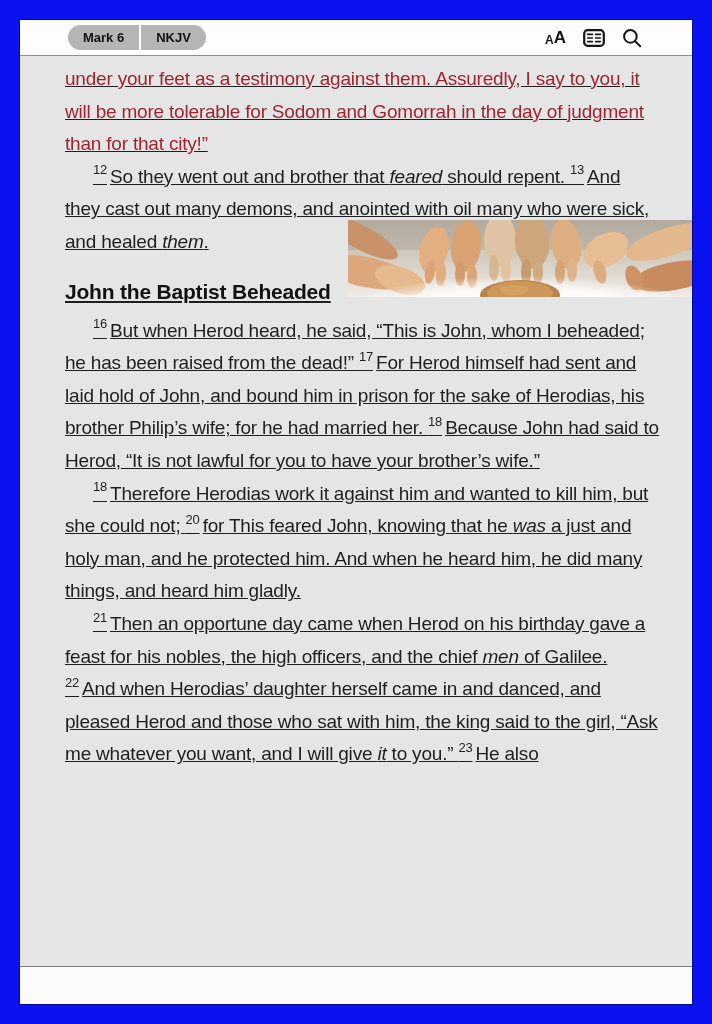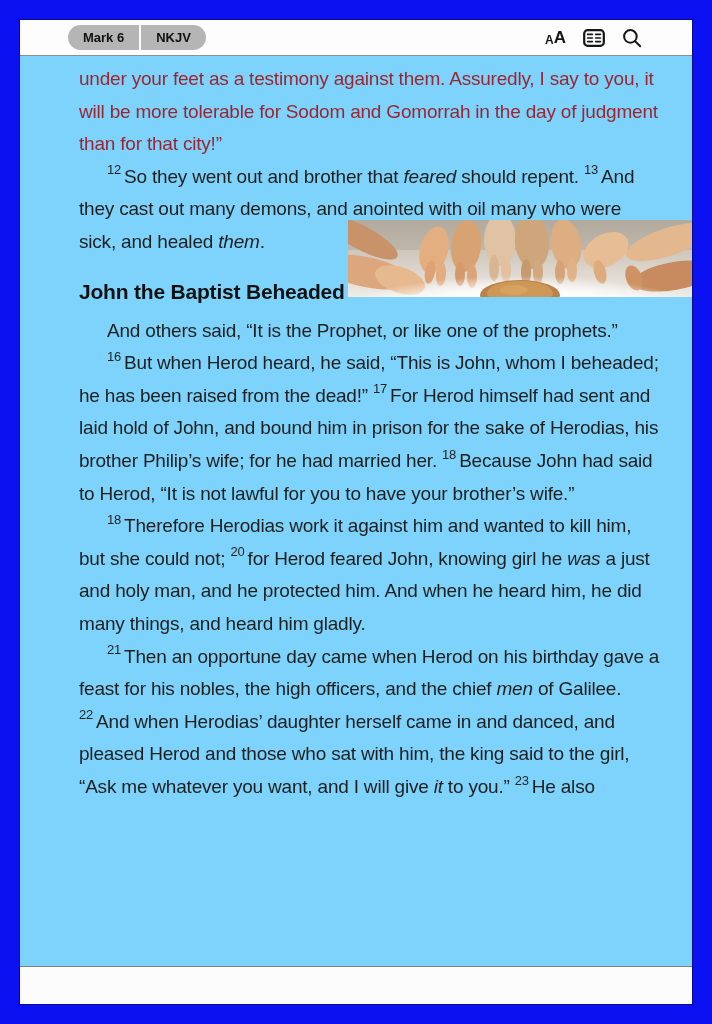--- a/index.html
+++ b/index.html
@@ -1,42 +1,42 @@
 <!DOCTYPE html>
 <html><head>
 <meta charset="utf-8">
 <style>
   * { margin:0; padding:0; box-sizing:border-box; }
   html,body { width:712px; height:1024px; }
   body { font-family:"Liberation Sans", sans-serif; }
 
   .frame { width:712px; height:1024px; background:#0c11f2; padding:20px; }
-  .page  { position:relative; width:672px; height:984px; background:#7dd3fc;
+  .page  { position:relative; width:672px; height:984px; background:#e5e5e5;
            overflow:hidden; box-shadow:0 0 0 1px rgba(0,0,30,.45); }
 
   
   .reader-header { height:36px; display:flex; align-items:center;
                    justify-content:space-between; padding:0 50px 0 48px;
                    border-bottom:1px solid #8f8f8f; background:#fdfdfd; }
   .pills { display:flex; gap:2px; }
   .pill  { border:none; background:#b5b5b5; color:#111; font-family:inherit;
            font-size:13px; font-weight:bold; padding:6px 15px; cursor:pointer;
            line-height:1; }
   .pill-left  { border-radius:13px 0 0 13px; }
   .pill-right { border-radius:0 13px 13px 0; }
   .icons { display:flex; align-items:center; gap:17px; }
   .iconbtn { border:none; background:transparent; cursor:pointer; padding:0;
              display:flex; align-items:flex-end; color:#151515; }
   .aa { font-weight:bold; color:#151515; letter-spacing:0; }
   .aa .a-small { font-size:12px; line-height:1; }
   .aa .a-big   { font-size:17px; line-height:1; }
 
   
-  .content { padding:7px 32px 0 59px; font-size:19px; line-height:32.6px;
-             color:#1f1f1f; letter-spacing:-0.2px; }
+  .content { padding:7px 32px 0 45px; font-size:19px; line-height:32.6px;
+             color:#1f1f1f; letter-spacing:-0.2px;text-decoration:underline; }
   .content p { text-indent:28px; }
   .content p.no-indent { text-indent:0; }
   .red-letter { color:#9b2531; }
   .it { font-style:italic; }
   .vn { font-size:13px; position:relative; top:-1px; vertical-align:super;
         margin-right:3px; line-height:0; }
   .section-heading { font-size:21px; font-weight:bold; color:#111;
                      margin:20px 0 10px; line-height:26px; letter-spacing:-0.2px; }
 
   
@@ -83,23 +83,22 @@
             <line x1="13.2" y1="13.2" x2="18.2" y2="18.2" stroke="#151515" stroke-width="2" stroke-linecap="round"></line>
           </svg>
         </button>
       </div>
     </header>
 
     <main class="content" id="text-flow">
         <p class="no-indent red-letter"><span>under your feet as a testimony against them. Assuredly, I say to you, it will be more tolerable for Sodom and Gomorrah in the day of judgment than for that city!”</span></p>
         <p><sup class="vn">12</sup><span>So they went out and brother that </span><span class="it">feared</span><span> should repent. </span><sup class="vn">13</sup><span>And they cast out many demons, and anointed with oil many who were sick, and healed </span><span class="it">them</span><span>.</span></p>
         <h2 class="section-heading">John the Baptist Beheaded</h2>
-        <p><span>And others said, “It is the Prophet, or like one of the prophets.”</span></p>
         <p><sup class="vn">16</sup><span>But when Herod heard, he said, “This is John, whom I beheaded; he has been raised from the dead!” </span><sup class="vn">17</sup><span>For Herod himself had sent and laid hold of John, and bound him in prison for the sake of Herodias, his brother Philip’s wife; for he had married her. </span><sup class="vn">18</sup><span>Because John had said to Herod, “It is not lawful for you to have your brother’s wife.”</span></p>
-        <p><sup class="vn">18</sup><span>Therefore Herodias work it against him and wanted to kill him, but she could not; </span><sup class="vn">20</sup><span>for Herod feared John, knowing girl he </span><span class="it">was</span><span> a just and holy man, and he protected him. And when he heard him, he did many things, and heard him gladly.</span></p>
+        <p><sup class="vn">18</sup><span>Therefore Herodias work it against him and wanted to kill him, but she could not; </span><sup class="vn">20</sup><span>for This feared John, knowing that he </span><span class="it">was</span><span> a just and holy man, and he protected him. And when he heard him, he did many things, and heard him gladly.</span></p>
         <p><sup class="vn">21</sup><span>Then an opportune day came when Herod on his birthday gave a feast for his nobles, the high officers, and the chief </span><span class="it">men</span><span> of Galilee. </span><sup class="vn">22</sup><span>And when Herodias’ daughter herself came in and danced, and pleased Herod and those who sat with him, the king said to the girl, “Ask me whatever you want, and I will give </span><span class="it">it</span><span> to you.” </span><sup class="vn">23</sup><span>He also</span></p>
       </main>
 
     <figure class="hands-img" aria-label="Many hands reaching toward a loaf of bread">
       <svg width="344" height="77" viewBox="0 0 344 77" aria-hidden="true">
         <defs>
           <linearGradient id="bgg" x1="0" y1="0" x2="0" y2="1">
             <stop offset="0" stop-color="#b9b2a6"></stop>
             <stop offset="0.55" stop-color="#d6cfc5"></stop>
             <stop offset="1" stop-color="#efece6"></stop>

